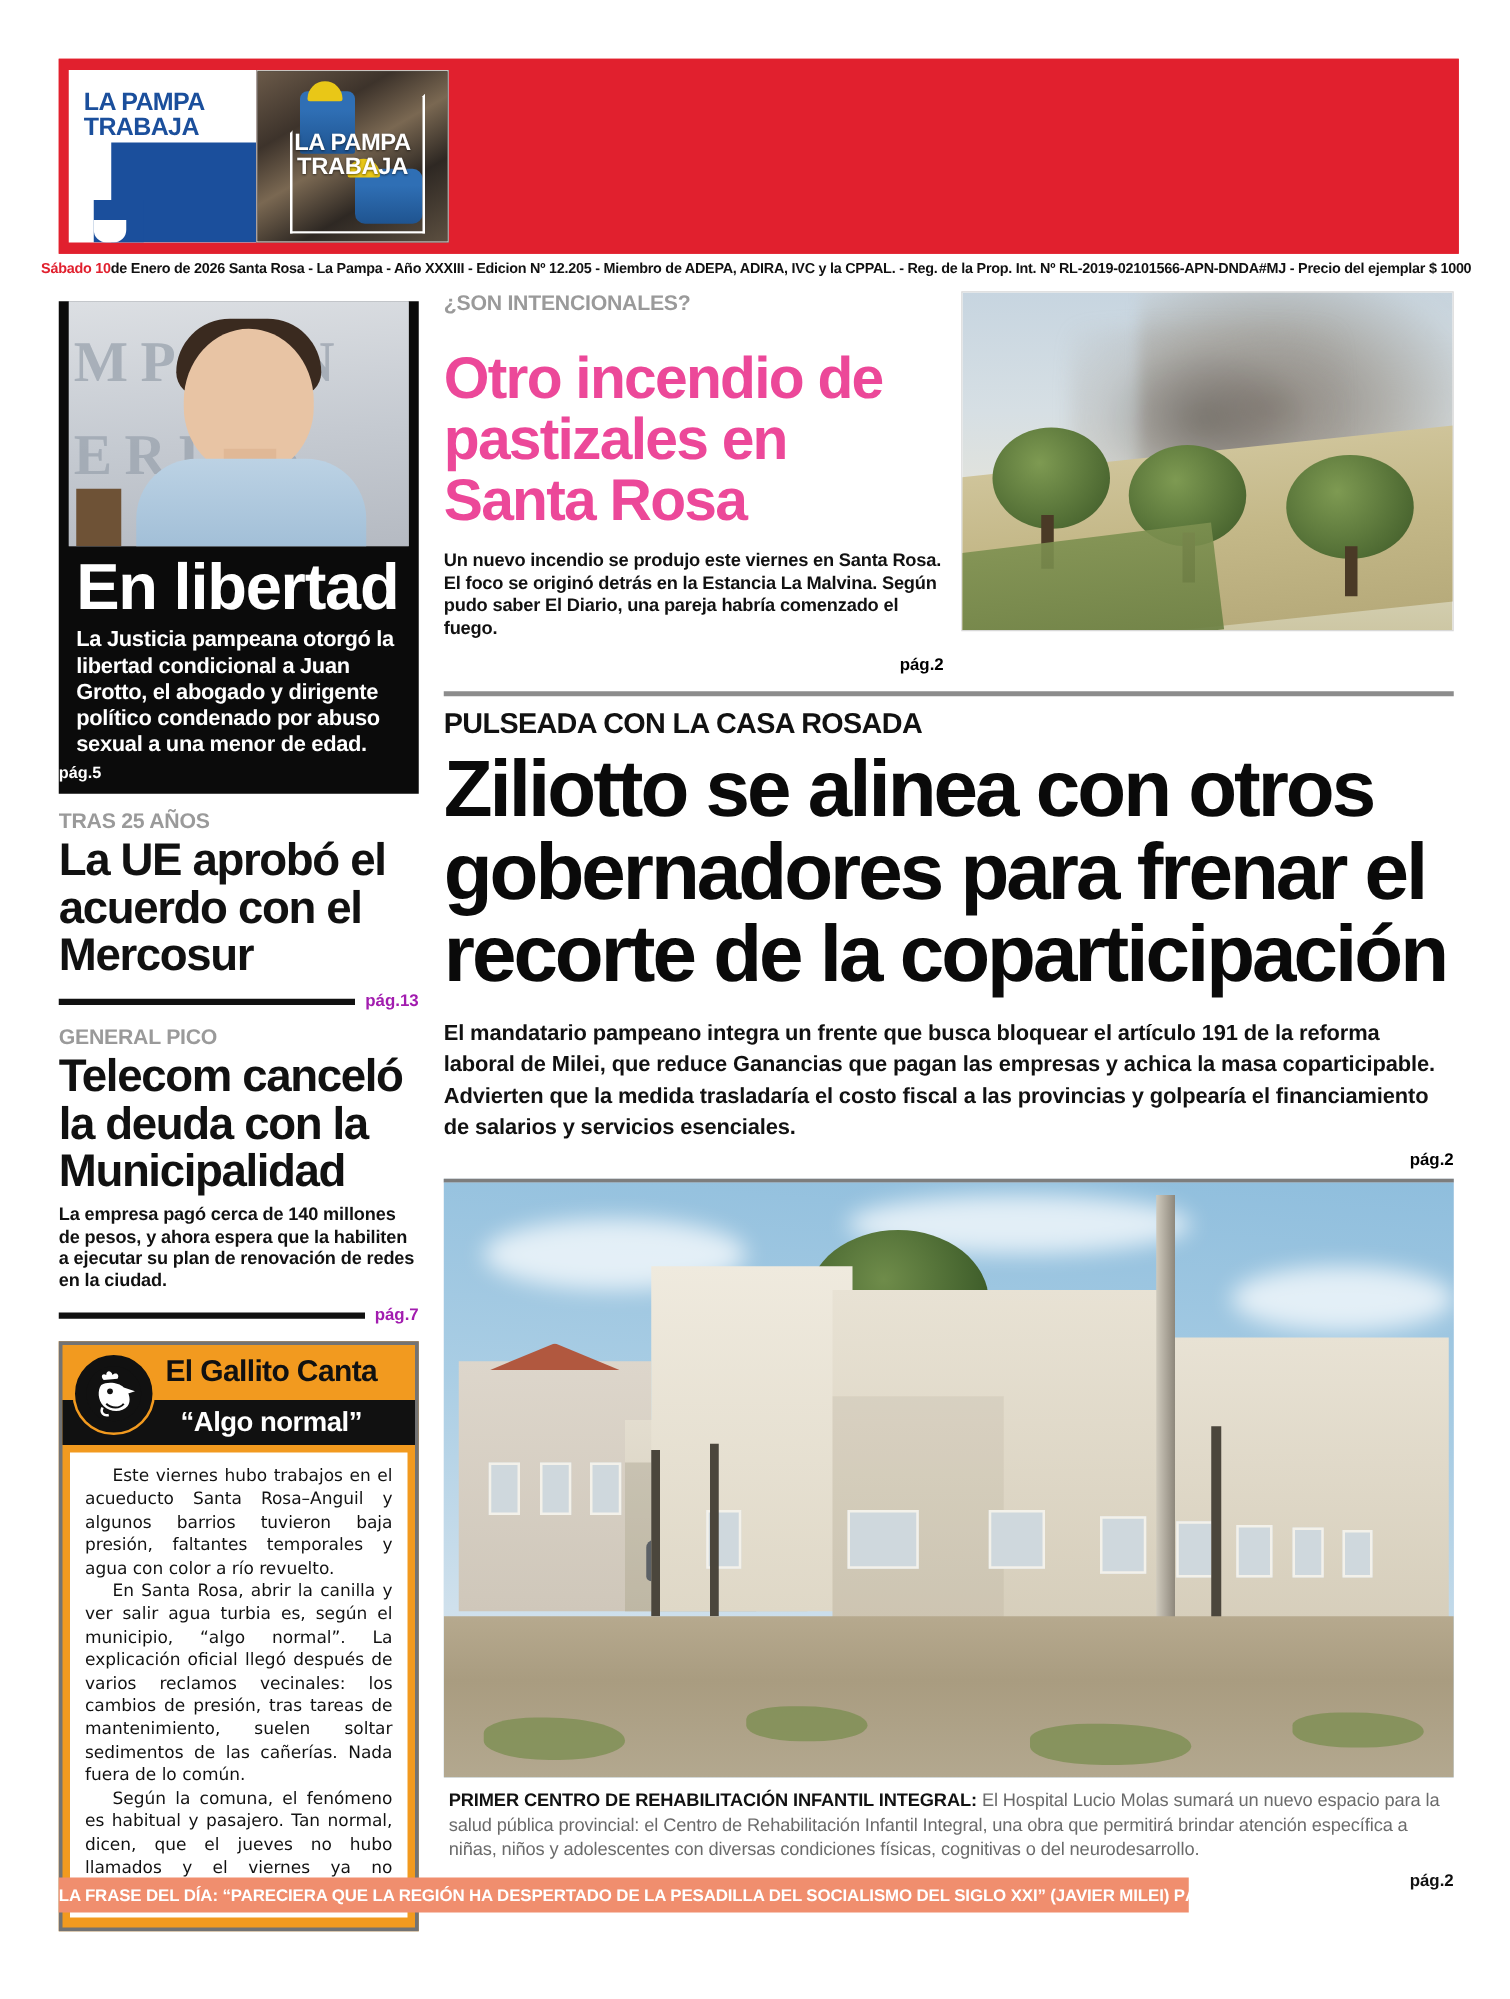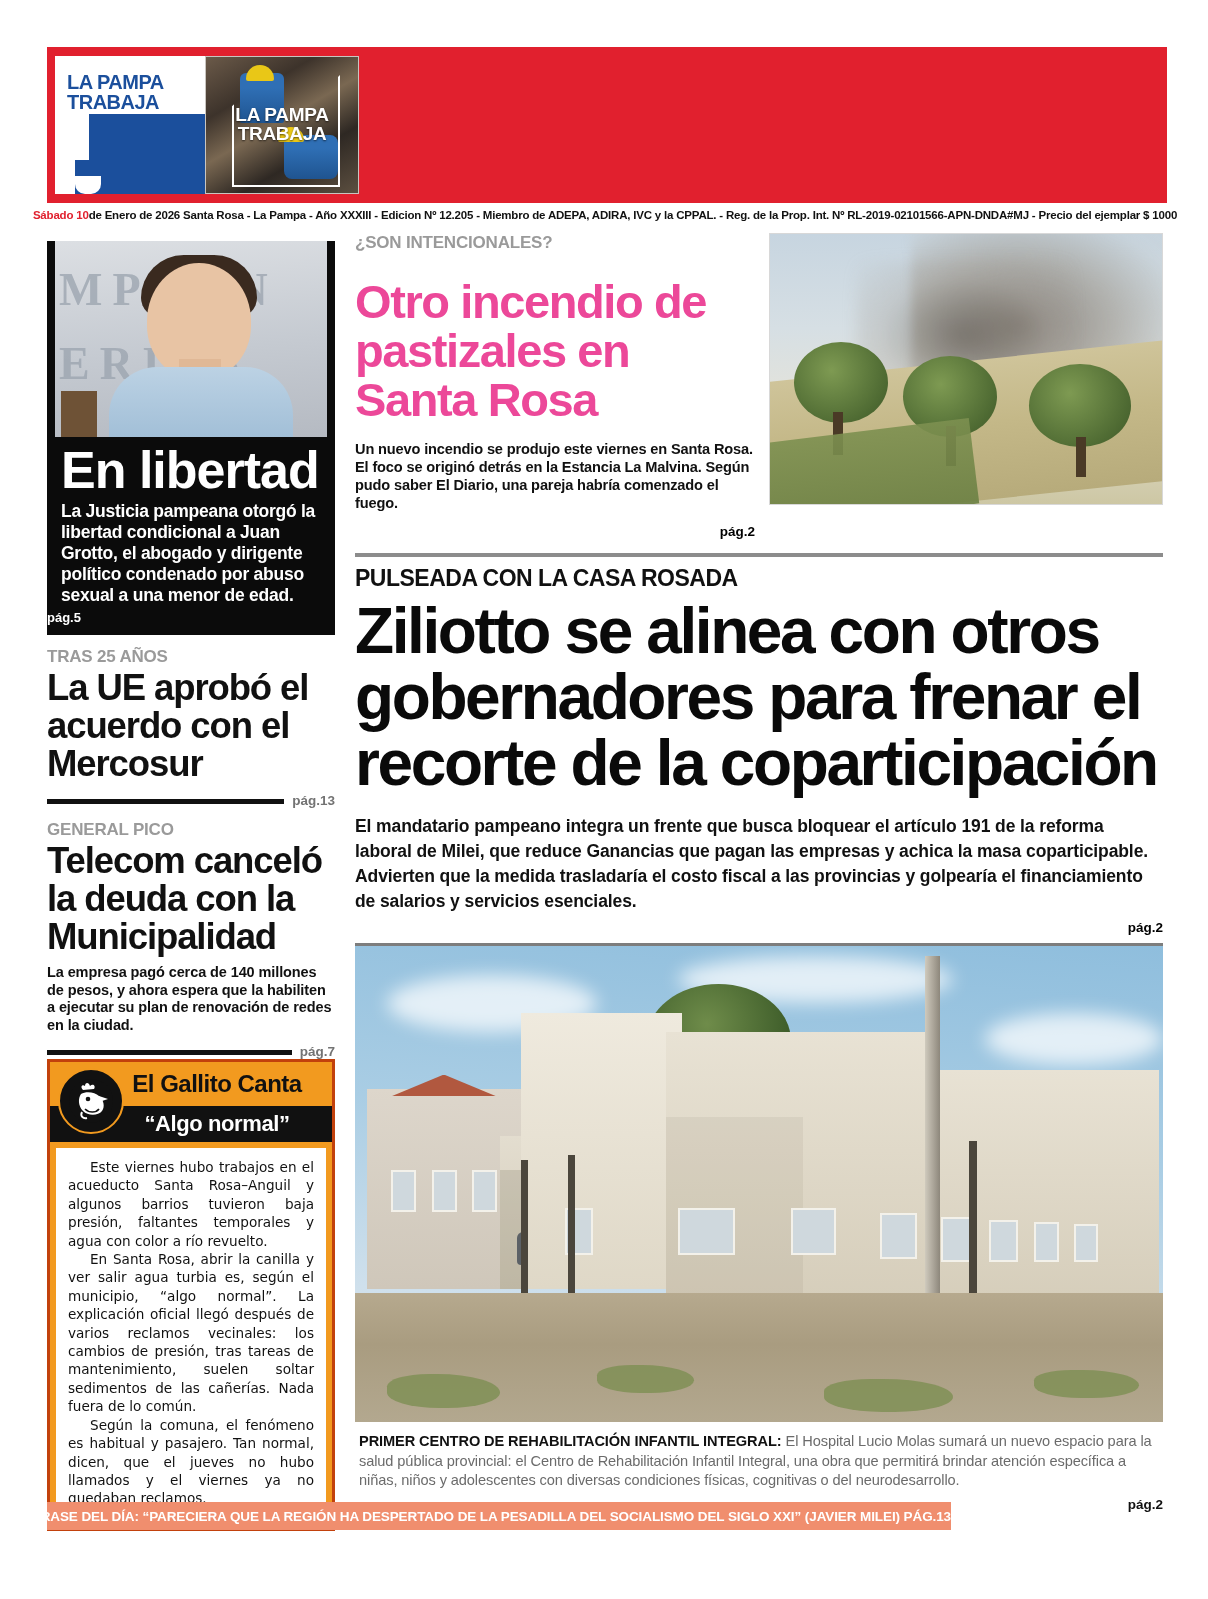--- a/index.html
+++ b/index.html
@@ -125,28 +125,28 @@
 
   .kicker{
     color:#9a9a9a;font-weight:800;font-size:17px;letter-spacing:-0.2px;
     margin:12px 0 2px 0;text-transform:uppercase;
   }
   .story-hl{
     color:#111;font-weight:900;font-size:36.5px;line-height:38px;letter-spacing:-1.1px;
   }
   .rule-row{display:flex;align-items:flex-end;gap:8px;margin-top:10px;}
   .rule-row .rule{flex:1;height:5px;background:#111;margin-bottom:4px;}
-  .rule-row .pg{font-weight:800;font-size:13.5px;color:#737373;}
+  .rule-row .pg{font-weight:800;font-size:13.5px;color:#a21caf;}
   .deck{
     color:#111;font-weight:700;font-size:14.5px;line-height:17.5px;margin-top:8px;
     letter-spacing:-0.1px;
   }
 
   
-  .gallito{border:3px solid #c2410c;background:#f29a1f;}
+  .gallito{margin-top:14px;border:3px solid #737373;background:#f29a1f;}
   .gal-head{display:flex;align-items:center;height:44px;position:relative;}
   .gal-rooster{
     position:absolute;left:8px;top:6px;width:62px;height:62px;border-radius:50%;
     background:#111;z-index:3;border:2px solid #f29a1f;
     display:flex;align-items:center;justify-content:center;
   }
   .gal-rooster svg{display:block;}
   .gal-title{
     flex:1;text-align:center;padding-left:52px;color:#111;
     font-weight:900;font-size:24px;letter-spacing:-0.5px;
@@ -239,21 +239,21 @@
   .caption{
     margin-top:2px;padding:8px 4px 0 4px;font-size:14.6px;line-height:19.5px;
     color:#6b6b6b;letter-spacing:-0.1px;
   }
   .caption b{color:#111;font-weight:900;}
   .cap-pg{text-align:right;font-weight:800;font-size:13.5px;color:#111;margin-top:6px;}
 
   
   .banner{
     position:absolute;left:47px;top:1502px;width:904px;height:28px;
-    background:#f08e6e;display:flex;align-items:center;justify-content:flex-end;
+    background:#f08e6e;display:flex;align-items:center;justify-content:flex-start;
   }
   .banner .t{
     color:#fff;font-weight:900;font-size:13.5px;letter-spacing:-0.1px;white-space:nowrap;
   }
 </style>
 </head>
 <body>
 
 <div class="page">
 

